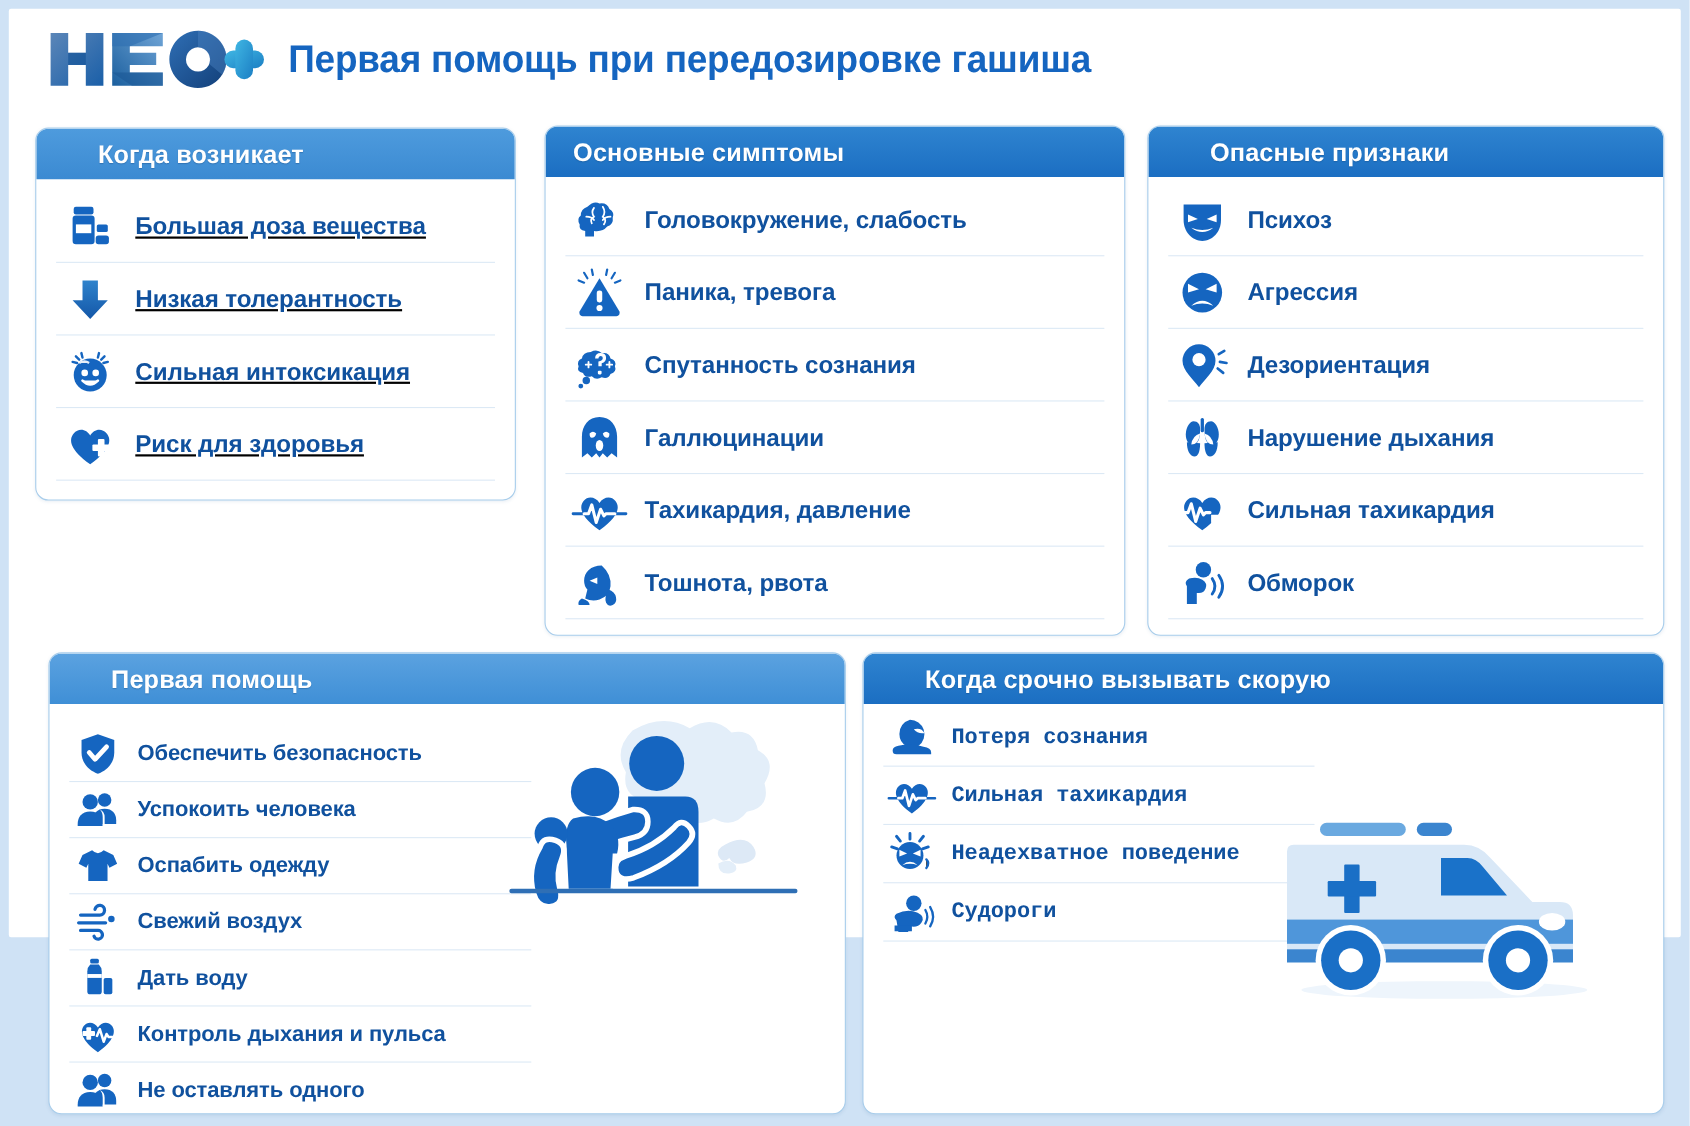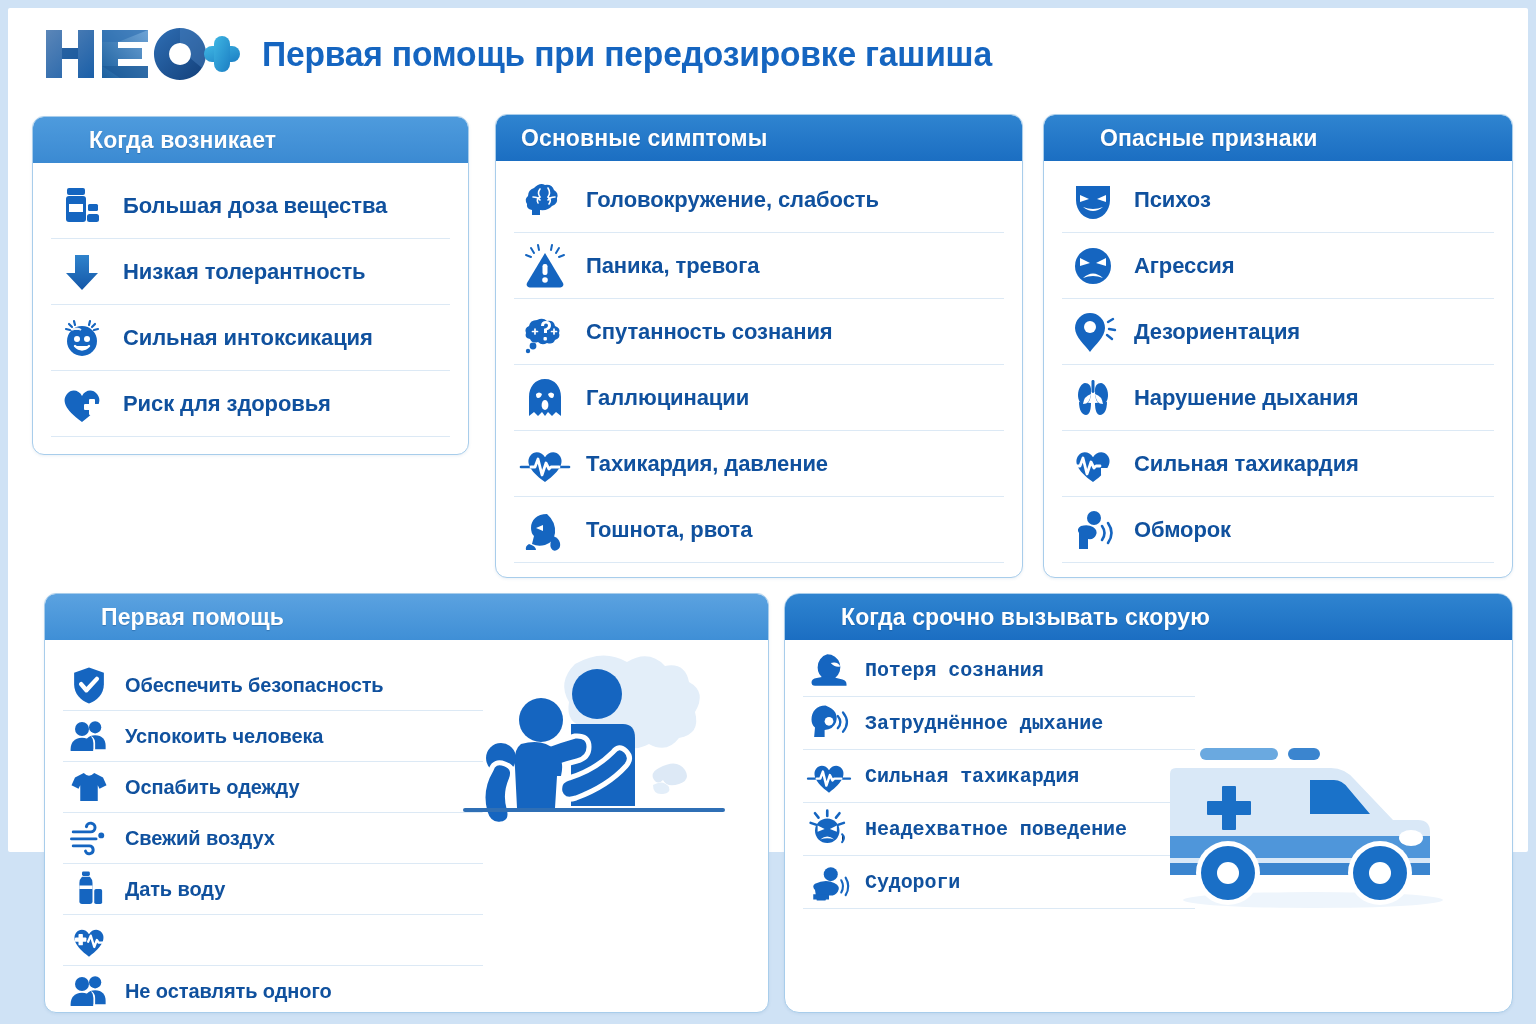--- a/index.html
+++ b/index.html
@@ -100,21 +100,21 @@
   }
 
   svg { display: block; overflow: visible; }
   .f  { fill: #1565c0; }
   .w  { fill: #ffffff; }
 
   
   #card-when     { left: 24px;  top: 108px; width: 437px; height: 339px; }
   #card-when   .card-head { background: linear-gradient(#4e9bdd,#3b8ad2); }
   #card-when   .card-body { padding-top: 10px; }
-  #card-when   .row { height: 66px; }
+  #card-when   .row { height: 66px; text-decoration: underline; }
   #card-when   .row .ico { width: 62px; }
   #card-when   .row .lbl { font-size: 22px; }
 
   #card-symp     { left: 487px; top: 106px; width: 528px; height: 464px; }
   #card-symp   .card-head { background: linear-gradient(#2f84d0,#1b6ec2); padding-left: 25px; }
   #card-symp   .row { height: 66px; }
   #card-symp   .row .ico { width: 62px; }
   #card-symp   .row .lbl { font-size: 22px; }
 
   #card-danger   { left: 1035px; top: 106px; width: 470px; height: 464px; }
@@ -123,21 +123,21 @@
   #card-danger .row .ico { width: 62px; }
   #card-danger .row .lbl { font-size: 22px; }
 
   #card-aid      { left: 36px;  top: 585px; width: 725px; height: 420px; }
   #card-aid    .card-head { background: linear-gradient(#5ba2e0,#3f8fd6); }
   #card-aid    .card-body { padding-top: 20px; }
   #card-aid    .row { height: 51px; width: 420px; }
   #card-aid    .row .ico { width: 52px; }
   #card-aid    .row .lbl { font-size: 20px; }
 
-  #card-call     { left: 776px; top: 585px; width: 729px; height: 420px; border-radius: 15px; }
+  #card-call     { left: 776px; top: 585px; width: 729px; height: 420px; }
   #card-call   .card-head { background: linear-gradient(#2f84d0,#1b6ec2); }
   #card-call   .card-body { padding-top: 4px; }
   #card-call   .row { height: 53px; width: 392px; }
   #card-call   .row .ico { width: 52px; }
   #card-call   .row .lbl { font-size: 20px; font-family: Liberation Mono, monospace; }
 
   
   .illus { position: absolute; }
   #aid-illus  { left: 455px; top: 640px; width: 300px; height: 250px; }
   #amb-illus  { left: 1140px; top: 700px; width: 340px; height: 220px; }
@@ -493,20 +493,21 @@
 
       <div class="row">
         <span class="ico">
           <svg width="42" height="42" viewBox="0 0 48 48">
             <path class="f" d="M24 43 C7 31 5 21 9.5 15.5 c4 -5 11 -3.8 14.5 1.8 c3.5 -5.6 10.5 -6.8 14.5 -1.8 C43 21 41 31 24 43 z"></path>
             <rect class="w" x="8" y="21" width="13" height="5" rx="1"></rect>
             <rect class="w" x="12" y="17" width="5" height="13" rx="1"></rect>
             <path stroke="#fff" stroke-width="2.6" fill="none" stroke-linejoin="round" stroke-linecap="round" d="M23 26 l3 -7 l4 13 l3 -8 l2 3 h5"></path>
           </svg>
         </span>
+        <span class="lbl">Контроль дыхания и пульса</span>
       </div>
 
       <div class="row">
         <span class="ico">
           <svg width="42" height="42" viewBox="0 0 48 48">
             <circle class="f" cx="31" cy="14" r="7"></circle>
             <path class="f" d="M31 23 c8 0 12 5 12 12 v4 H19 v-4 c0 -7 4 -12 12 -12 z"></path>
             <circle class="f" cx="16" cy="16" r="8"></circle>
             <path class="f" d="M16 26 c9 0 13 6 13 13 v2 H3 v-2 c0 -7 4 -13 13 -13 z"></path>
             <path class="w" d="M26 24 q3 3 3 8 l0 9 h2 v-9 q0 -6 -5 -8 z"></path>
@@ -548,32 +549,20 @@
         <span class="ico">
           <svg width="42" height="42" viewBox="0 0 48 48">
             <path class="f" d="M22 6 a15 15 0 0 1 9 27 q-5 3 -12 1 q-8 -4 -8 -13 A15 15 0 0 1 22 6 z"></path>
             <path class="w" d="M26 16 q8 -2 11 4 q-7 1 -11 -4 z"></path>
             <path class="f" d="M10 33 q14 -3 26 1 q8 1 8 6 v2 H8 q-4 0 -4 -4 q0 -4 6 -5 z"></path>
           </svg>
         </span>
         <span class="lbl">Потеря сознания</span>
       </div>
 
-      <div class="row">
-        <span class="ico">
-          <svg width="42" height="42" viewBox="0 0 48 48">
-            <path class="f" d="M20 4 C10 4 4 11 4 20 q0 6 4 9 l-1 11 h12 v-8 q10 -1 13 -9 q4 -13 -12 -19 z"></path>
-            <circle class="w" cx="24" cy="22" r="5"></circle>
-            <g stroke="#1565c0" stroke-width="2.6" fill="none" stroke-linecap="round">
-              <path d="M34 16 q6 7 0 14 M40 12 q9 11 0 22"></path>
-            </g>
-          </svg>
-        </span>
-        <span class="lbl">Затруднённое дыхание</span>
-      </div>
 
       <div class="row">
         <span class="ico">
           <svg width="46" height="42" viewBox="0 0 50 48">
             <path class="f" d="M25 43 C8 31 6 21 10.5 15.5 c4 -5 11 -3.8 14.5 1.8 c3.5 -5.6 10.5 -6.8 14.5 -1.8 C44 21 42 31 25 43 z"></path>
             <path stroke="#1565c0" stroke-width="2.6" fill="none" stroke-linecap="round" d="M1 27 h10 M39 27 h10"></path>
             <path stroke="#fff" stroke-width="2.8" fill="none" stroke-linejoin="round" stroke-linecap="round" d="M11 27 h4 l3 -8 l4 16 l4 -12 l3 6 l2 -2 h8"></path>
           </svg>
         </span>
         <span class="lbl">Сильная тахикардия</span>

